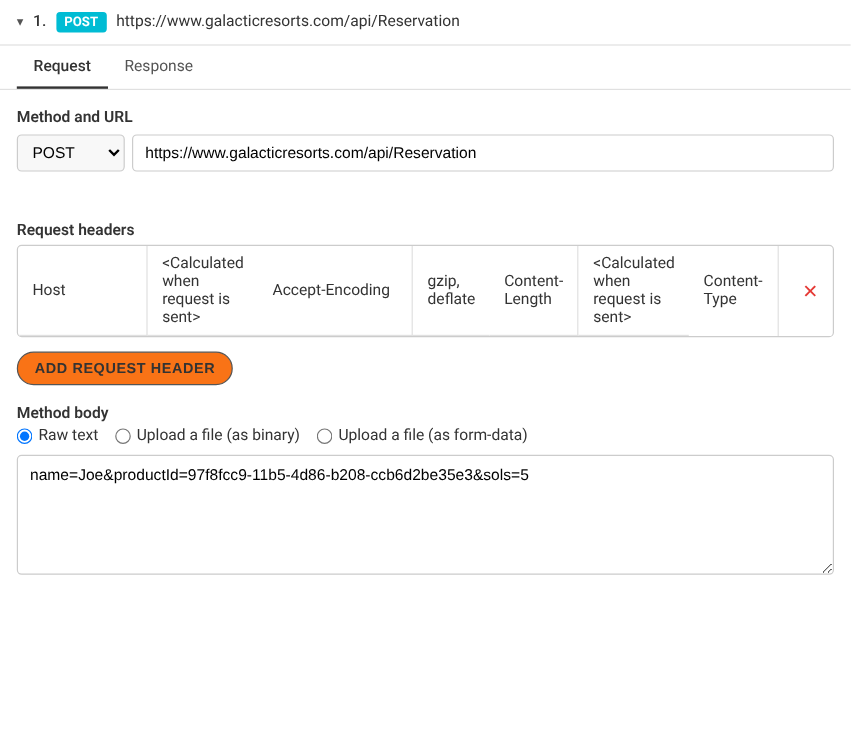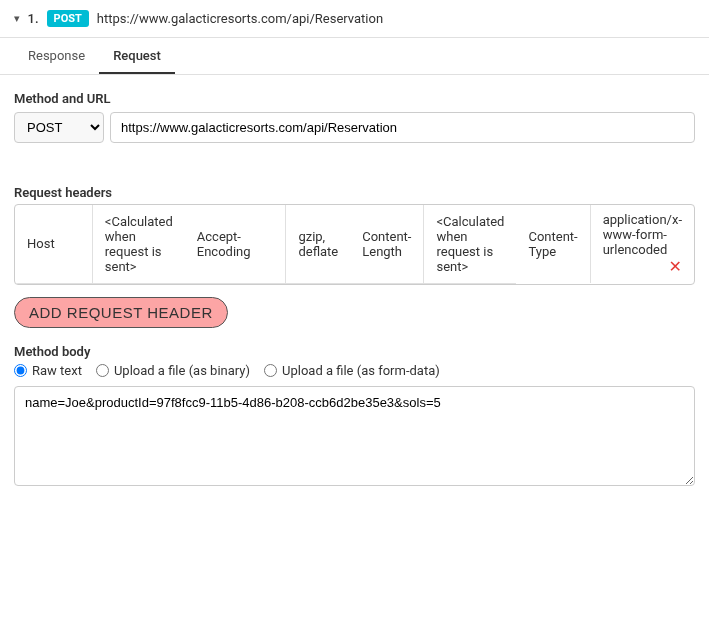--- a/index.html
+++ b/index.html
@@ -171,25 +171,25 @@
     .delete-icon {
       color: #e53935;
       font-size: 16px;
       cursor: pointer;
       margin-left: 8px;
       float: right;
     }
 
     .add-header-btn {
       border: 1px solid #555;
-      background: #fca5a5;
+      background: #f97316;
       border-radius: 20px;
       padding: 6px 14px;
-      font-size: 15px;
-      font-weight: 400;
+      font-size: 12px;
+      font-weight: 700;
       letter-spacing: 0.5px;
       color: #333;
       cursor: pointer;
       text-transform: uppercase;
     }
 
     .request-body-section {
       margin-top: 16px;
     }
 
@@ -231,22 +231,22 @@
 <body>
 
 <div class="top-bar">
   <span class="chevron-icon">▾</span>
   <span class="step-number">1.</span>
   <span class="method-badge">POST</span>
   <span class="url-display">https://www.galacticresorts.com/api/Reservation</span>
 </div>
 
 <div class="tabs">
+  <div class="tab active">Request</div>
   <div class="tab">Response</div>
-  <div class="tab active">Request</div>
 </div>
 
 <div class="content">
 
   <div class="section-spacer">
     <div class="section-label">Method and URL</div>
   </div>
   <div class="method-url-row">
     <select class="method-select">
       <option>POST</option>
@@ -272,21 +272,20 @@
             <td>Accept-Encoding</td>
             <td class="header-value-cell">gzip, deflate</td>
           </tr>
           <tr class="header-row">
             <td>Content-Length</td>
             <td class="header-value-cell">&lt;Calculated when request is sent&gt;</td>
           </tr>
           <tr class="header-row">
             <td>Content-Type</td>
             <td class="header-value-cell">
-              <span>application/x-www-form-urlencoded</span>
               <span class="delete-icon">✕</span>
             </td>
           </tr>
         </tbody>
       </table>
     </div>
 
     <button class="add-header-btn">ADD REQUEST HEADER</button>
   </div>
 

